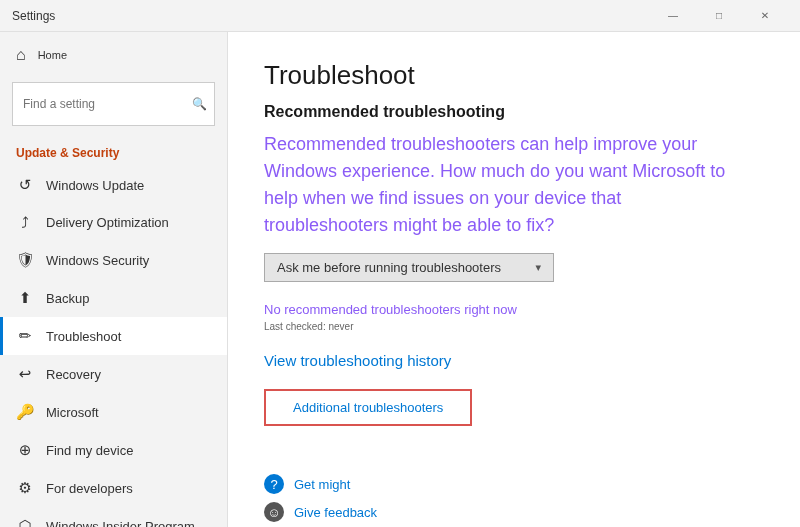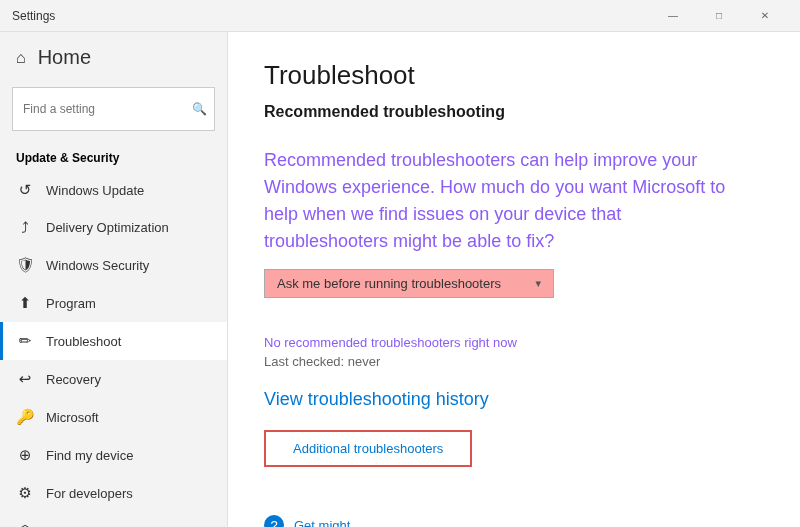--- a/index.html
+++ b/index.html
@@ -68,21 +68,21 @@
       align-items: center;
       gap: 12px;
       padding: 14px 16px;
       cursor: pointer;
     }
     .sidebar-home-icon {
       font-size: 16px;
       color: #333;
     }
     .sidebar-home-label {
-      font-size: 20px;
+      font-size: 11px;
       color: #333;
     }
 
     .search-box {
       margin: 4px 12px 12px 12px;
       position: relative;
     }
     .search-input {
       width: 100%;
       height: 44px;
@@ -98,21 +98,21 @@
       right: 8px;
       top: 50%;
       transform: translateY(-50%);
       color: #666;
       font-size: 12px;
     }
 
     .sidebar-section-label {
       font-size: 12px;
       font-weight: 700;
-      color: #000000;
+      color: #c2410c;
       padding: 8px 16px 6px 16px;
       text-transform: none;
     }
 
     .sidebar-item {
       display: flex;
       align-items: center;
       gap: 12px;
       padding: 10px 16px;
       cursor: pointer;
@@ -153,59 +153,59 @@
       color: #444;
       line-height: 1.5;
       margin-bottom: 24px;
       max-width: 480px;
     }
 
     .section-title {
       font-size: 16px;
       font-weight: 600;
       color: #1a1a1a;
-      margin-bottom: 26px;
+      margin-bottom: 10px;
     }
 
     .section-description {
       font-size: 18px;
       color: #8b5cf6;
       line-height: 1.5;
       margin-bottom: 14px;
       max-width: 480px;
     }
 
     .dropdown-select {
       display: flex;
       align-items: center;
       border: 1px solid #aaa;
       padding: 6px 12px;
       font-size: 13px;
       color: #333;
       cursor: pointer;
-      background: #fca5a5;
+      background: #e5e5e5;
       width: 290px;
       justify-content: space-between;
-      margin-bottom: 37px;
+      margin-bottom: 20px;
     }
     .dropdown-arrow { font-size: 11px; color: #555; }
 
     .no-troubleshooters {
       font-size: 13px;
       color: #8b5cf6;
       margin-bottom: 4px;
     }
     .last-checked {
-      font-size: 13px;
+      font-size: 10px;
       color: #666;
       margin-bottom: 20px;
     }
 
     .link-text {
-      font-size: 18px;
+      font-size: 15px;
       color: #0078d4;
       cursor: pointer;
       margin-bottom: 20px;
       display: inline-block;
     }
 
     .additional-btn {
       display: inline-block;
       border: 2px solid #d9534f;
       padding: 9px 27px;
@@ -277,21 +277,21 @@
     <div class="sidebar-item">
       <span class="sidebar-item-icon">⤴</span>
       <span>Delivery Optimization</span>
     </div>
     <div class="sidebar-item">
       <span class="sidebar-item-icon">🛡</span>
       <span>Windows Security</span>
     </div>
     <div class="sidebar-item">
       <span class="sidebar-item-icon">⬆</span>
-      <span>Program</span>
+      <span>Backup</span>
     </div>
     <div class="sidebar-item active">
       <span class="sidebar-item-icon">✏</span>
       <span>Troubleshoot</span>
     </div>
     <div class="sidebar-item">
       <span class="sidebar-item-icon">↩</span>
       <span>Recovery</span>
     </div>
     <div class="sidebar-item">

